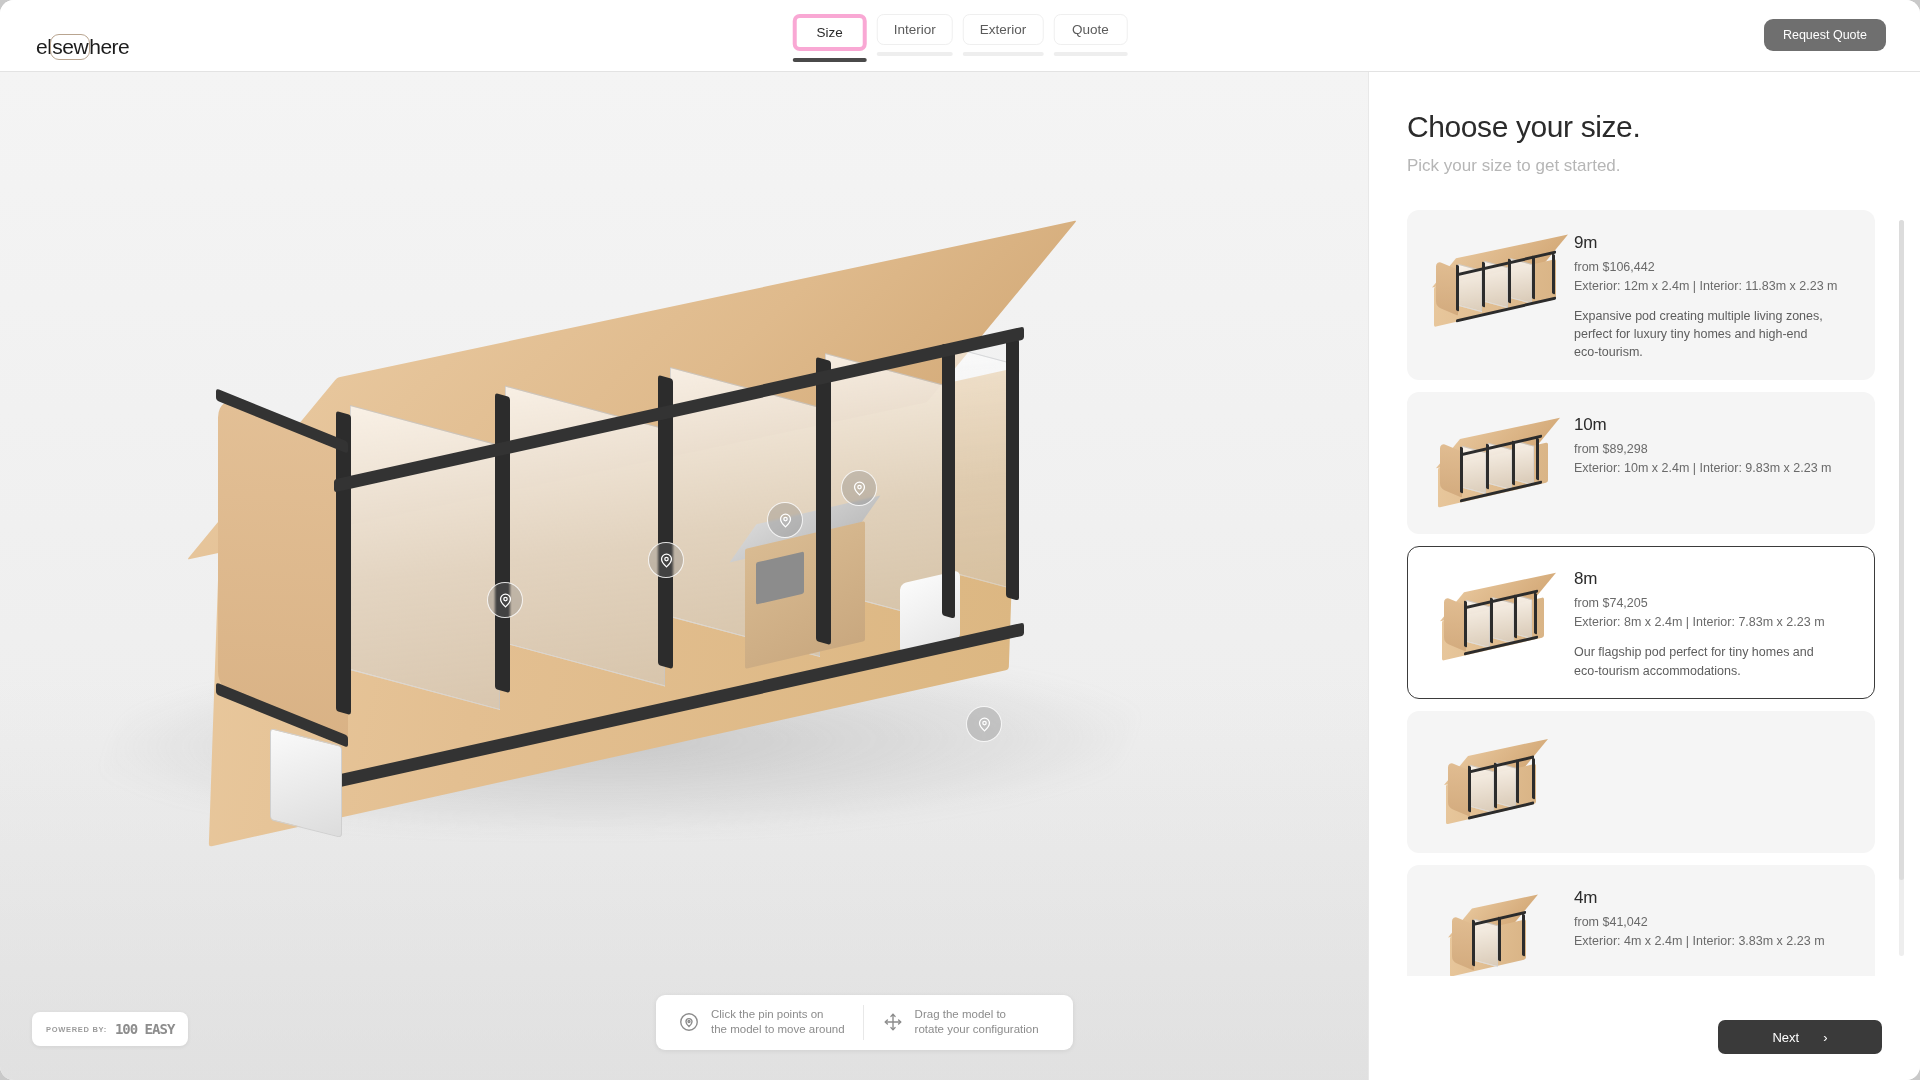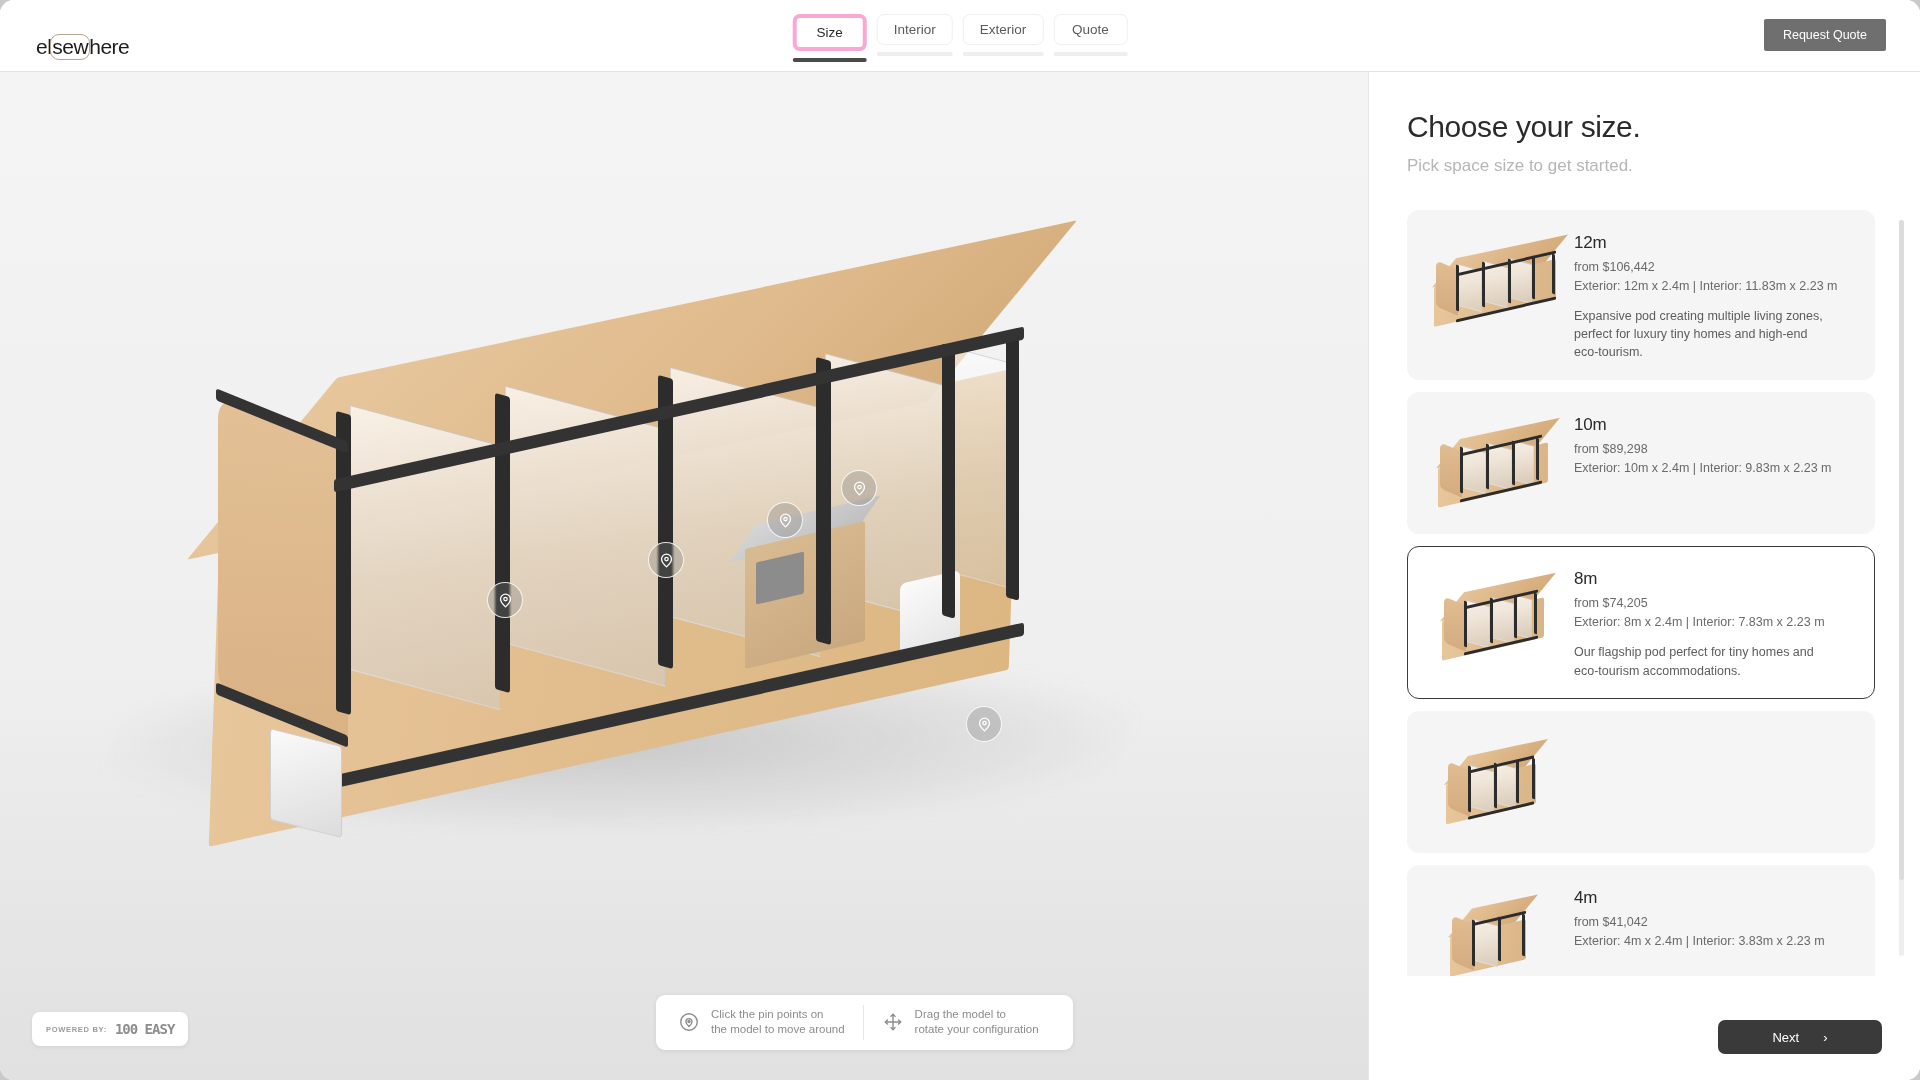--- a/index.html
+++ b/index.html
@@ -69,21 +69,21 @@
     background: #eeeeee;
   }
   .tab-wrap.active .tab-underline { background: #4a4a4a; }
 
   .request-quote {
     position: absolute; right: 34px; top: 19px;
     background: #6f6f6f;
     color: #ffffff;
     font-size: 12.5px;
     padding: 9px 19px;
-    border-radius: 2px;
+    border-radius: 9px;
     border: none;
     cursor: pointer;
     font-family: "Liberation Sans", sans-serif;
   }
 
   
   .viewer {
     position: absolute; left: 0; top: 72px;
     width: 1368px; height: 1008px;
     background: linear-gradient(180deg,#f4f4f4 0%,#f0f0f0 45%,#ebebeb 100%);
@@ -476,21 +476,21 @@
           <div>Drag the model to</div>
           <div>rotate your configuration</div>
         </div>
       </div>
     </div>
   </div>
 
   <div class="panel">
     <div class="panel-head">
       <div class="panel-title">Choose your size.</div>
-      <div class="panel-sub">Pick space size to get started.</div>
+      <div class="panel-sub">Pick your size to get started.</div>
     </div>
 
     <div class="cards">
 
       <div class="card">
         <div class="card-thumb">
           <div class="mini">
             <div class="mini-roof"></div>
               <div class="mini-floor"></div>
               <div class="mini-end"></div>
@@ -500,21 +500,21 @@
             <div class="mini-f" style="left:28px;top:20px;width:3px;height:46px;transform:skewY(15deg);"></div>
             <div class="mini-f" style="left:54px;top:17px;width:3px;height:45px;transform:skewY(15deg);"></div>
             <div class="mini-f" style="left:80px;top:14px;width:3px;height:44px;transform:skewY(15deg);"></div>
             <div class="mini-f" style="left:104px;top:11px;width:3px;height:43px;transform:skewY(15deg);"></div>
             <div class="mini-f" style="left:124px;top:9px;width:3px;height:40px;transform:skewY(15deg);"></div>
             <div class="mini-f" style="left:28px;top:17px;width:100px;height:3px;transform:skewY(-13deg);"></div>
             <div class="mini-f" style="left:28px;top:63px;width:100px;height:3px;transform:skewY(-13deg);"></div>
           </div>
         </div>
         <div class="card-body">
-          <div class="card-title">12m</div>
+          <div class="card-title">9m</div>
           <div class="card-price">from $106,442</div>
           <div class="card-dims">Exterior: 12m x 2.4m | Interior:  11.83m x 2.23 m</div>
           <div class="card-desc">Expansive pod creating multiple living zones, perfect for luxury tiny homes and high-end eco-tourism.</div>
         </div>
       </div>
 
       <div class="card">
         <div class="card-thumb">
           <div class="mini">
             <div class="mini-roof" style="left:20px;width:100px;"></div>

